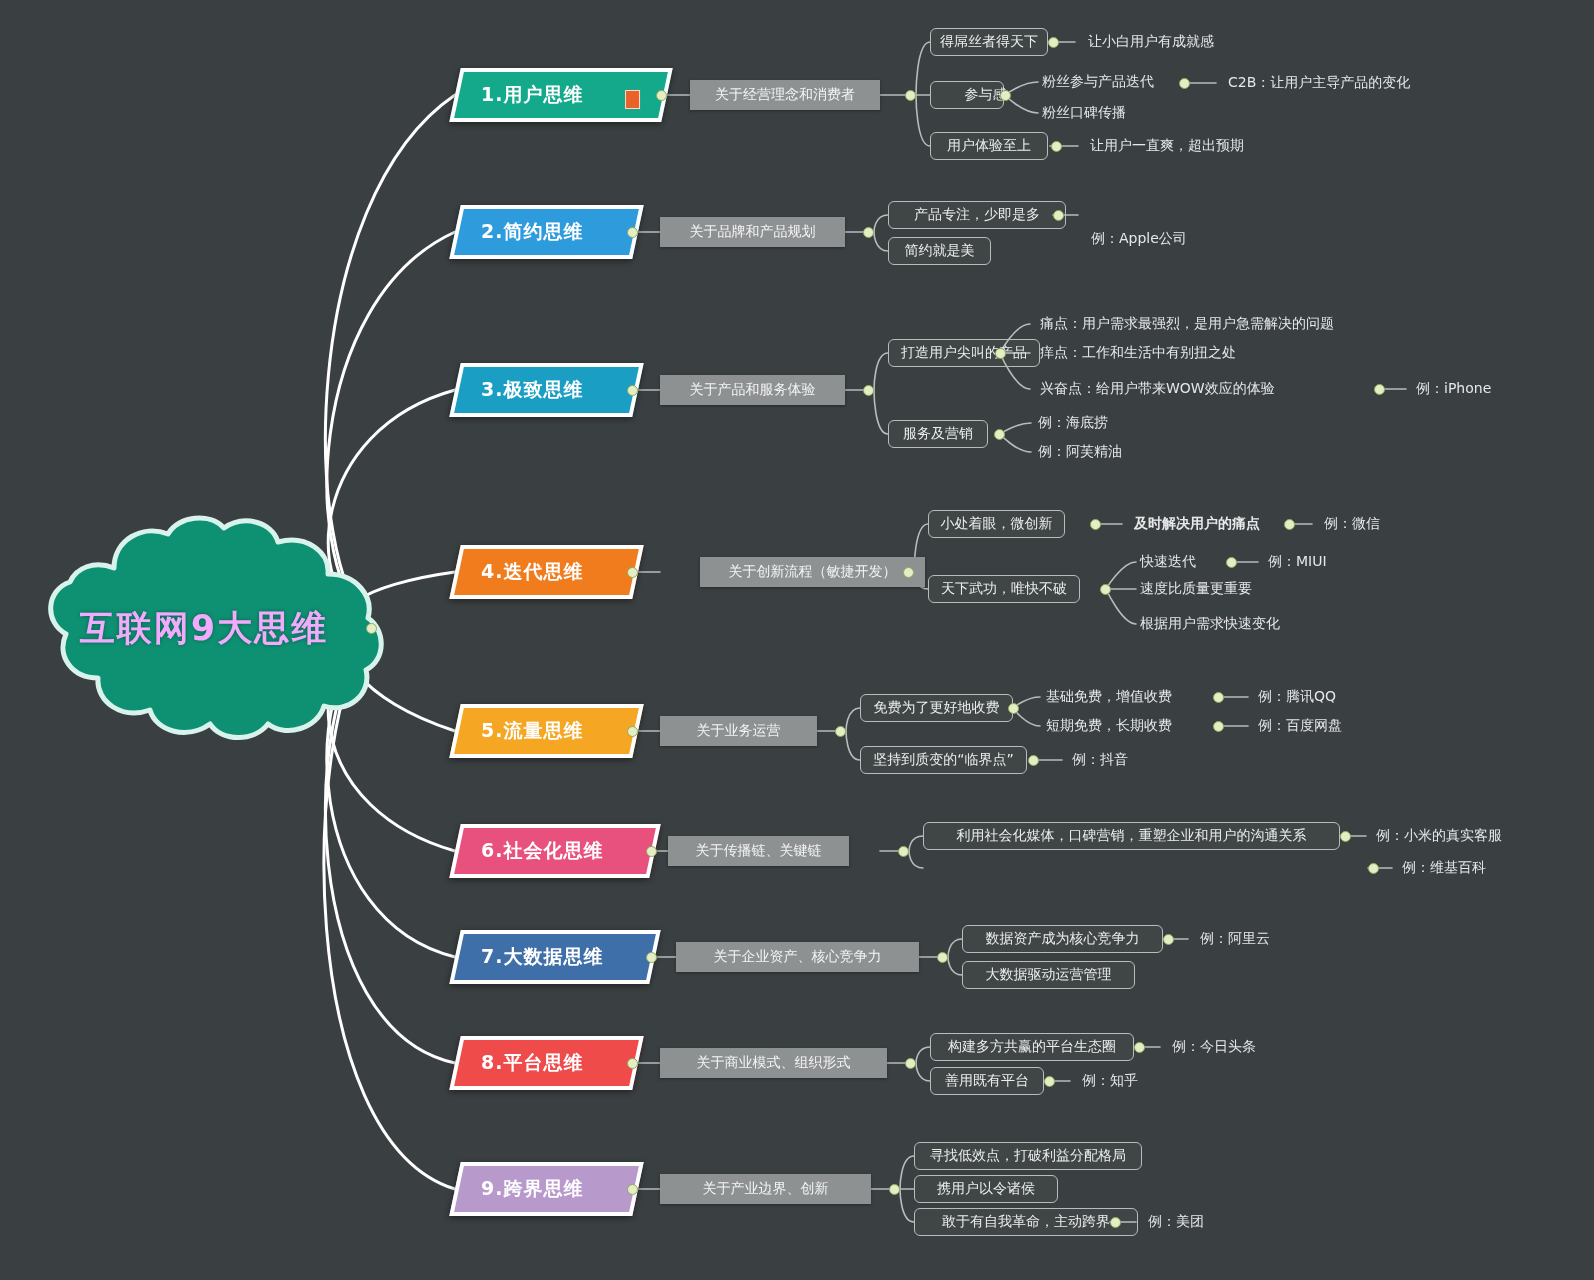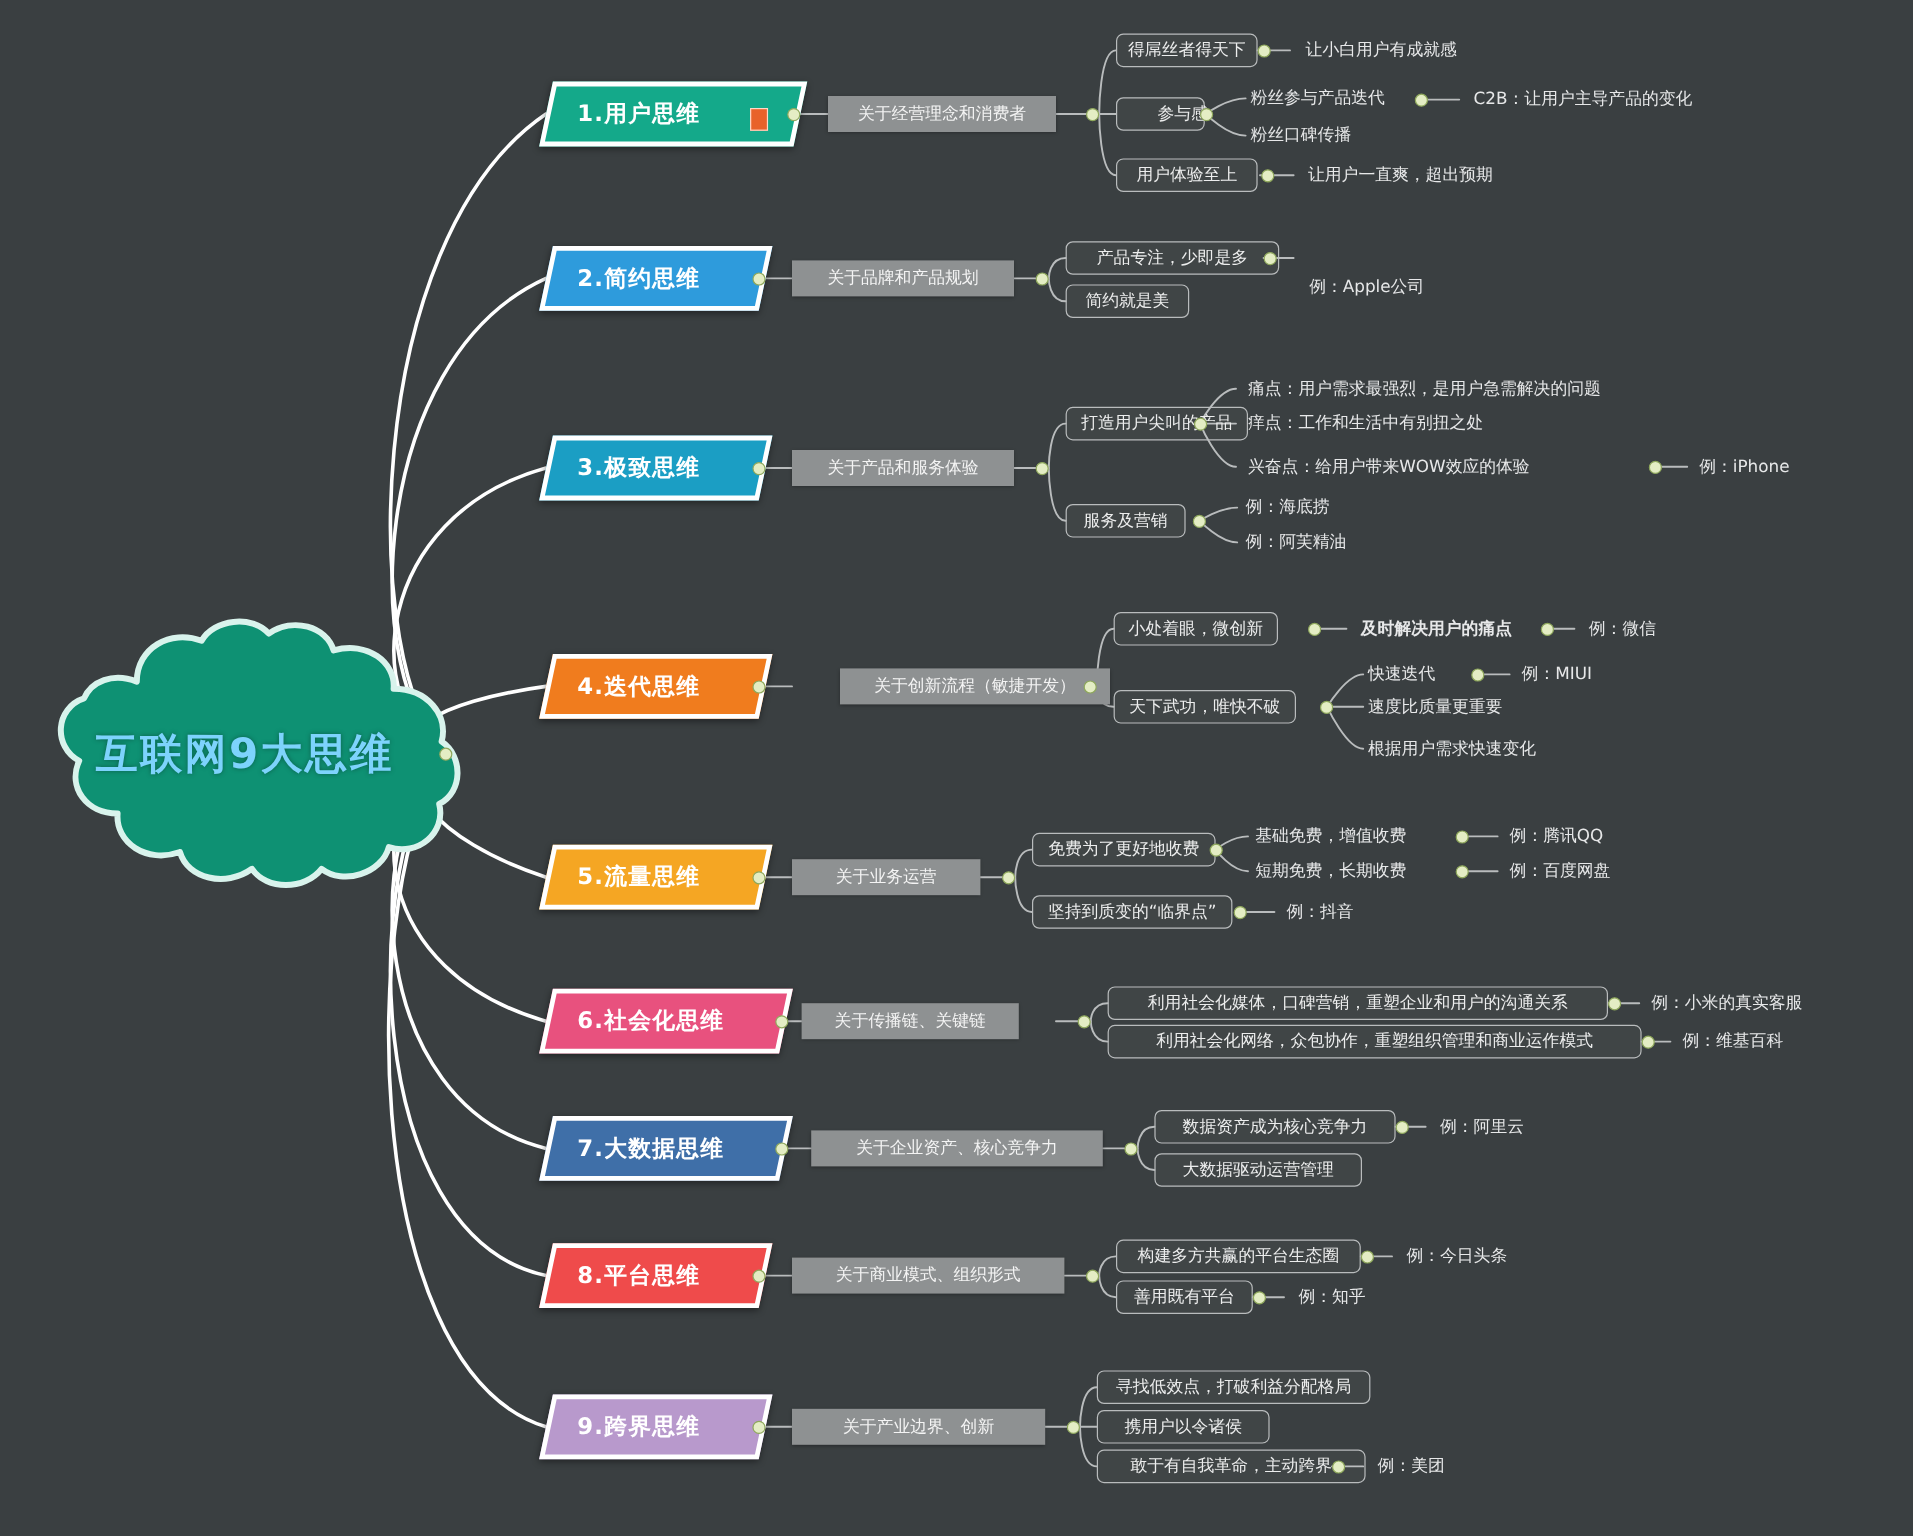--- a/index.html
+++ b/index.html
@@ -9,21 +9,21 @@
     background:#3a3f41;
   }
   #stage{position:absolute;inset:0;width:1594px;height:1280px;}
   svg.links{position:absolute;left:0;top:0;width:1594px;height:1280px;pointer-events:none;}
 
   
   .cloud-wrap{position:absolute;left:18px;top:512px;width:372px;height:232px;}
   .cloud-title{
     position:absolute;left:0;top:0;width:372px;height:232px;
     display:flex;align-items:center;justify-content:center;
-    color:#7dd3fc;font-size:35px;font-weight:bold;letter-spacing:2px;
+    color:#f0abfc;font-size:35px;font-weight:bold;letter-spacing:2px;
     text-shadow:0 0 4px rgba(0,0,0,.35);
   }
 
   
   .l1{
     position:absolute;height:54px;width:178px;
     transform:skewX(-12deg);
     border:4px solid #ffffff;
     box-sizing:border-box;
     box-shadow:0 2px 6px rgba(0,0,0,.45);
@@ -287,21 +287,20 @@
     <div class="l1-label">6.社会化思维</div>
   </div>
   <div class="dot" style="left:646px;top:846px;"></div>
   <div class="l2" style="left:668px;top:836px;width:181px;">关于传播链、关键链</div>
   <div class="dot" style="left:898px;top:846px;"></div>
 
   <div class="l3" style="left:923px;top:822px;width:417px;">利用社会化媒体，口碑营销，重塑企业和用户的沟通关系</div>
   <div class="dot" style="left:1340px;top:831px;"></div>
   <div class="txt" style="left:1376px;top:826px;">例：小米的真实客服</div>
 
-  <div class="l3" style="left:923px;top:854px;width:445px;">利用社会化网络，众包协作，重塑组织管理和商业运作模式</div>
   <div class="dot" style="left:1368px;top:863px;"></div>
   <div class="txt" style="left:1402px;top:858px;">例：维基百科</div>
 
   <div class="l1" style="left:455px;top:930px;width:200px;background:#3f6fa8;">
     <div class="l1-label">7.大数据思维</div>
   </div>
   <div class="dot" style="left:646px;top:952px;"></div>
   <div class="l2" style="left:676px;top:942px;width:243px;">关于企业资产、核心竞争力</div>
   <div class="dot" style="left:937px;top:952px;"></div>
 

